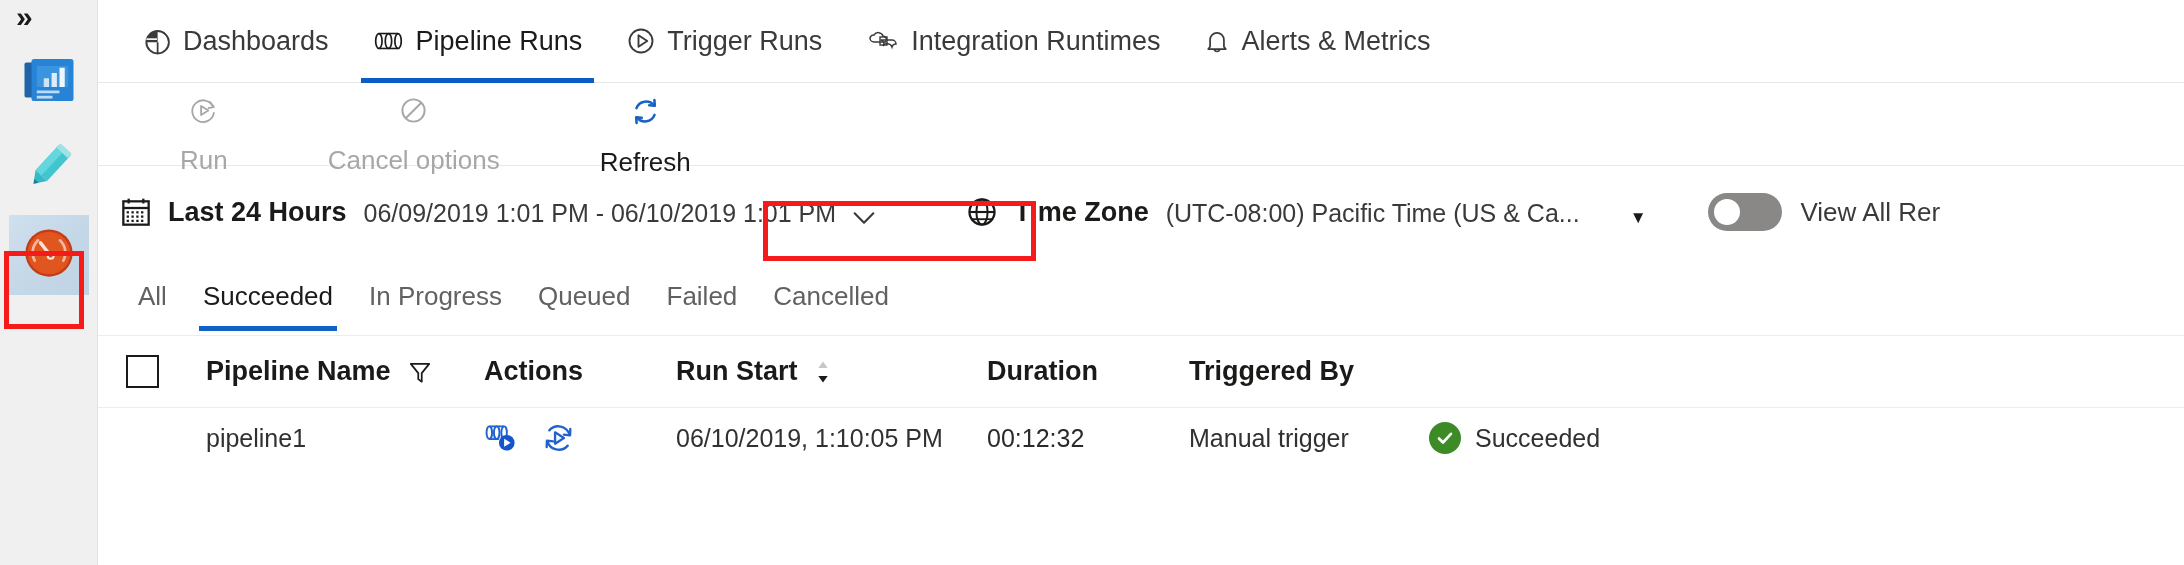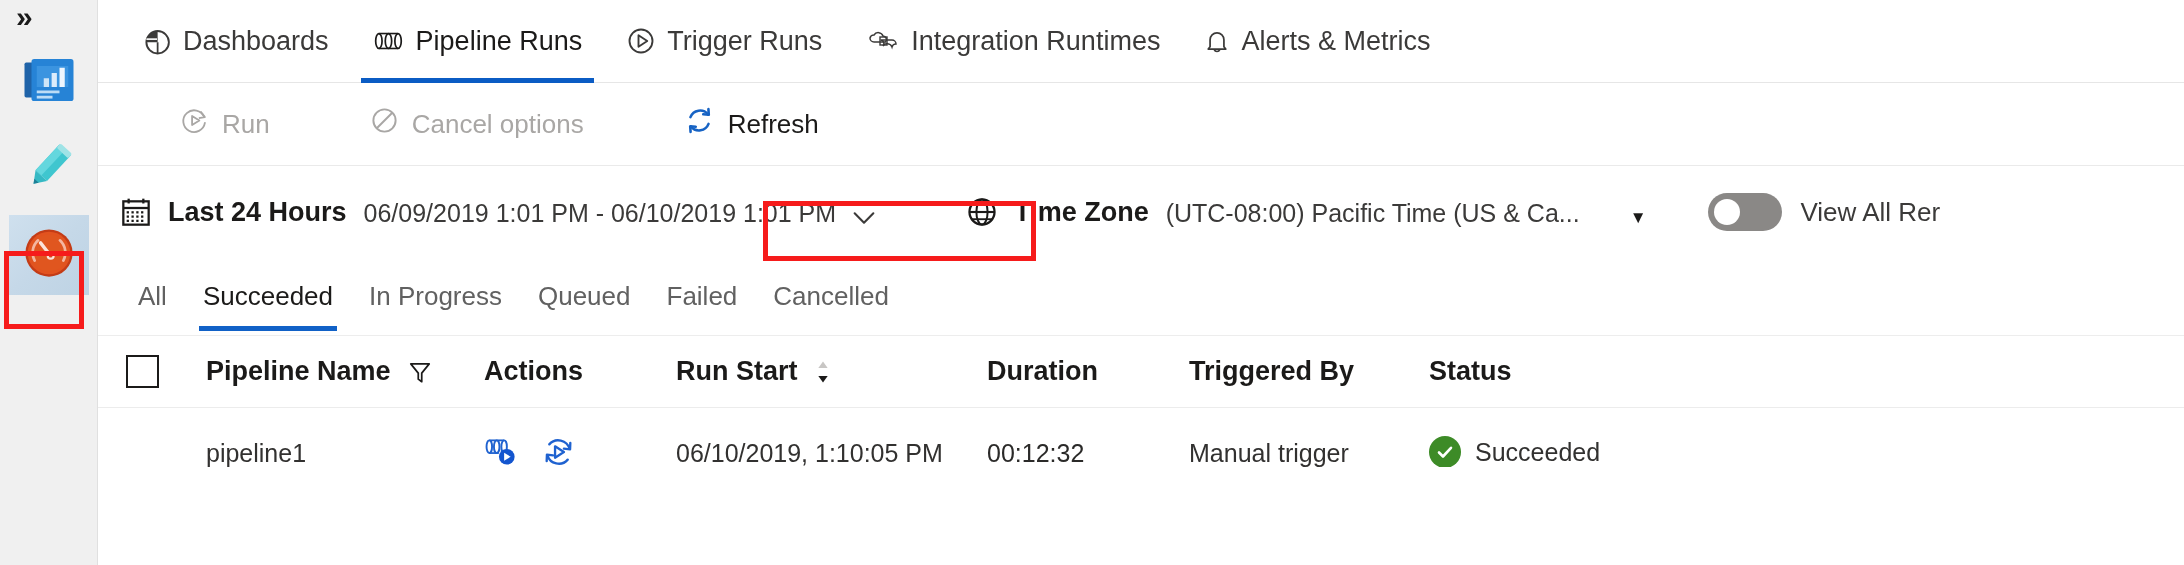--- a/index.html
+++ b/index.html
@@ -128,20 +128,21 @@
   }
   .cmd {
     display: flex;
     align-items: center;
     gap: 13px;
     height: 56px;
     padding: 0 24px;
     font-size: 26px;
     cursor: pointer;
     white-space: nowrap;
+    flex-direction: column;
   }
   .cmd.disabled { color: #a9a7a5; cursor: default; }
   .cmd.enabled  { color: #1b1a19; }
   .cmd-gap { width: 52px; }
 
   .cmd-hl-box {
     position: absolute;
     left: 665px;
     top: 118px;
     width: 273px;
@@ -248,21 +249,21 @@
   .thead {
     height: 72px;
     display: flex;
     align-items: center;
     border-bottom: 1px solid #ececec;
     box-sizing: border-box;
   }
   .trow {
     height: 60px;
     display: flex;
-    align-items: flex-end;
+    align-items: center;
     box-sizing: border-box;
   }
   .cell { box-sizing: border-box; display: flex; align-items: center; }
   .c-check    { width: 86px; padding-left: 28px; }
   .c-name     { width: 290px; padding-left: 22px; }
   .c-actions  { width: 180px; padding-left: 10px; }
   .c-start    { width: 310px; padding-left: 22px; }
   .c-duration { width: 205px; padding-left: 23px; }
   .c-trigger  { width: 240px; padding-left: 20px; }
   .c-status   { width: 260px; padding-left: 20px; }
@@ -553,23 +554,20 @@
               <polygon points="6,3 10,8.6 2,8.6" fill="#c8c6c4"></polygon>
               <polygon points="6,21 10,15.4 2,15.4" fill="#1b1a19"></polygon>
             </svg>
           </span>
         </div>
         <div class="cell c-duration">
           <span class="th-text">Duration</span>
         </div>
         <div class="cell c-trigger">
           <span class="th-text">Triggered By</span>
-        </div>
-        <div class="cell c-status">
-          <span class="th-text">Status</span>
         </div>
       </div>
 
       <div class="trow">
         <div class="cell c-check"></div>
         <div class="cell c-name">
           <span class="td-text">pipeline1</span>
         </div>
         <div class="cell c-actions">
           <span class="action-icons">

